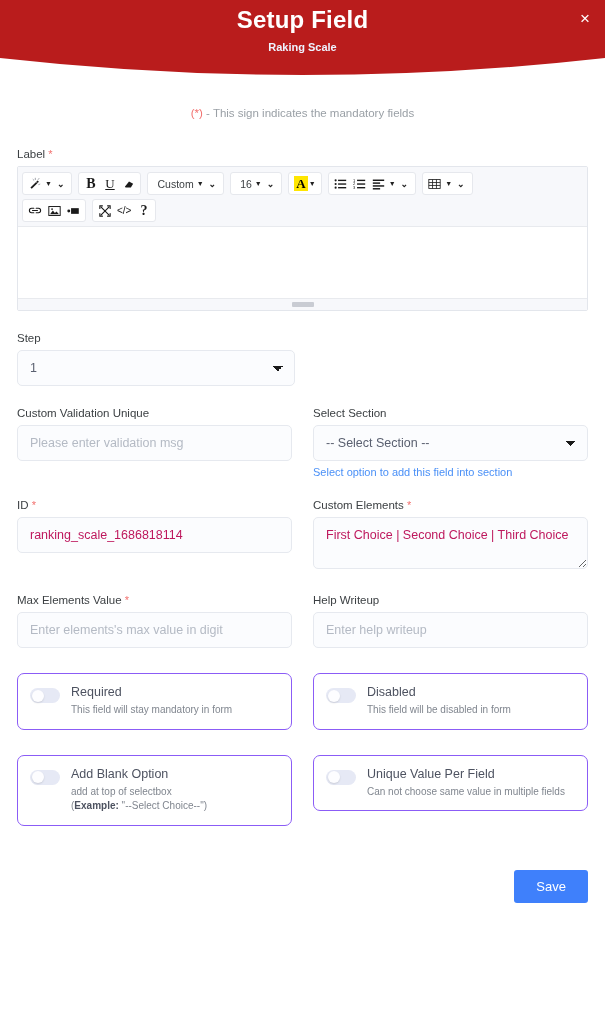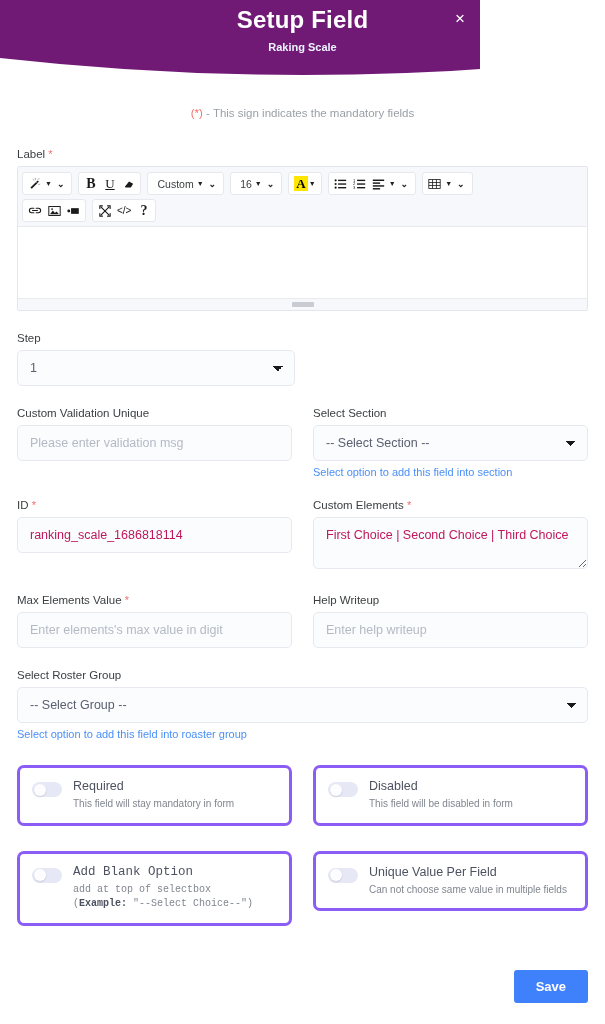--- a/index.html
+++ b/index.html
@@ -9,22 +9,22 @@
     width: 605px; height: 1024px;
     background: #ffffff;
     font-family: "Liberation Sans", sans-serif;
     -webkit-font-smoothing: antialiased;
   }
   .page { position: relative; width: 605px; height: 1024px; overflow: hidden; background:#fff; }
 
   
   .header {
     position: relative;
-    width: 480px; height: 75px;
-    background: #701a75;
+    width: 605px; height: 75px;
+    background: #b91c1c;
     overflow: visible;
   }
   .header-curve {
     position: absolute;
     left: 0; top: 58px;
     width: 605px; height: 34px;
     display: block;
   }
   .header-title {
     position: absolute; left: 0; top: 6px; width: 605px;
@@ -155,30 +155,30 @@
   }
   .hint { font-size: 11px; color: #4a90f7; margin-top: 5px; }
 
   .row2 { display: flex; gap: 21px; }
   .col { flex: 1 1 0; min-width: 0; }
 
   
   .cards { margin-top: 25px; display: flex; gap: 21px; }
   .card {
     flex: 1 1 0;
-    border: 3px solid #8b5cf6;
+    border: 1px solid #8b5cf6;
     border-radius: 7px;
     background: #fff;
     padding: 11px 12px;
     display: flex;
     align-items: flex-start;
     gap: 11px;
     min-height: 44px;
   }
-  .card.tall { min-height: 66px; align-items: flex-start; font-family: Liberation Mono, monospace; }
+  .card.tall { min-height: 66px; align-items: flex-start; }
   .toggle {
     flex: 0 0 auto;
     width: 30px; height: 15px;
     border-radius: 9px;
     background: #e6e9f5;
     position: relative;
     cursor: pointer;
     margin-top: 3px;
   }
   .toggle .knob {
@@ -190,21 +190,21 @@
   .card-txt { min-width: 0; }
   .card-title { font-size: 12.5px; color: #4d5260; line-height: 1.2; }
   .card-desc { font-size: 10px; color: #80868f; margin-top: 3px; line-height: 1.45; }
   .card-desc b { color: #4d5260; }
 
   
   .footer { margin-top: 44px; display: flex; justify-content: flex-end; padding-bottom: 20px; }
   .save-btn {
     background: #3f80fb; color: #fff;
     border: none; border-radius: 3px;
-    font-size: 13px; font-weight: 700;
+    font-size: 13px; font-weight: 400;
     padding: 9px 22px; cursor: pointer;
     font-family: "Liberation Sans", sans-serif;
   }
   svg { display: block; }
 </style>
 </head>
 <body>
 
 <div class="page">
 
@@ -432,27 +432,20 @@
           <span class="req">*</span>
         </label>
         <input class="ctrl" type="text" placeholder="Enter elements's max value in digit" style="">
       </div>
       <div class="col">
         <label class="flabel">Help Writeup</label>
         <input class="ctrl" type="text" placeholder="Enter help writeup" style="">
       </div>
     </div>
 
-    <div class="field">
-      <label class="flabel">Select Roster Group</label>
-      <select class="ctrl">
-        <option>-- Select Group --</option>
-      </select>
-      <div class="hint">Select option to add this field into roaster group</div>
-    </div>
 
     <div class="cards">
       <div class="card">
         <div class="toggle">
             <div class="knob"></div>
           </div>
         <div class="card-txt">
           <div class="card-title">Required</div>
           <div class="card-desc">This field will stay mandatory in form</div>
         </div>

